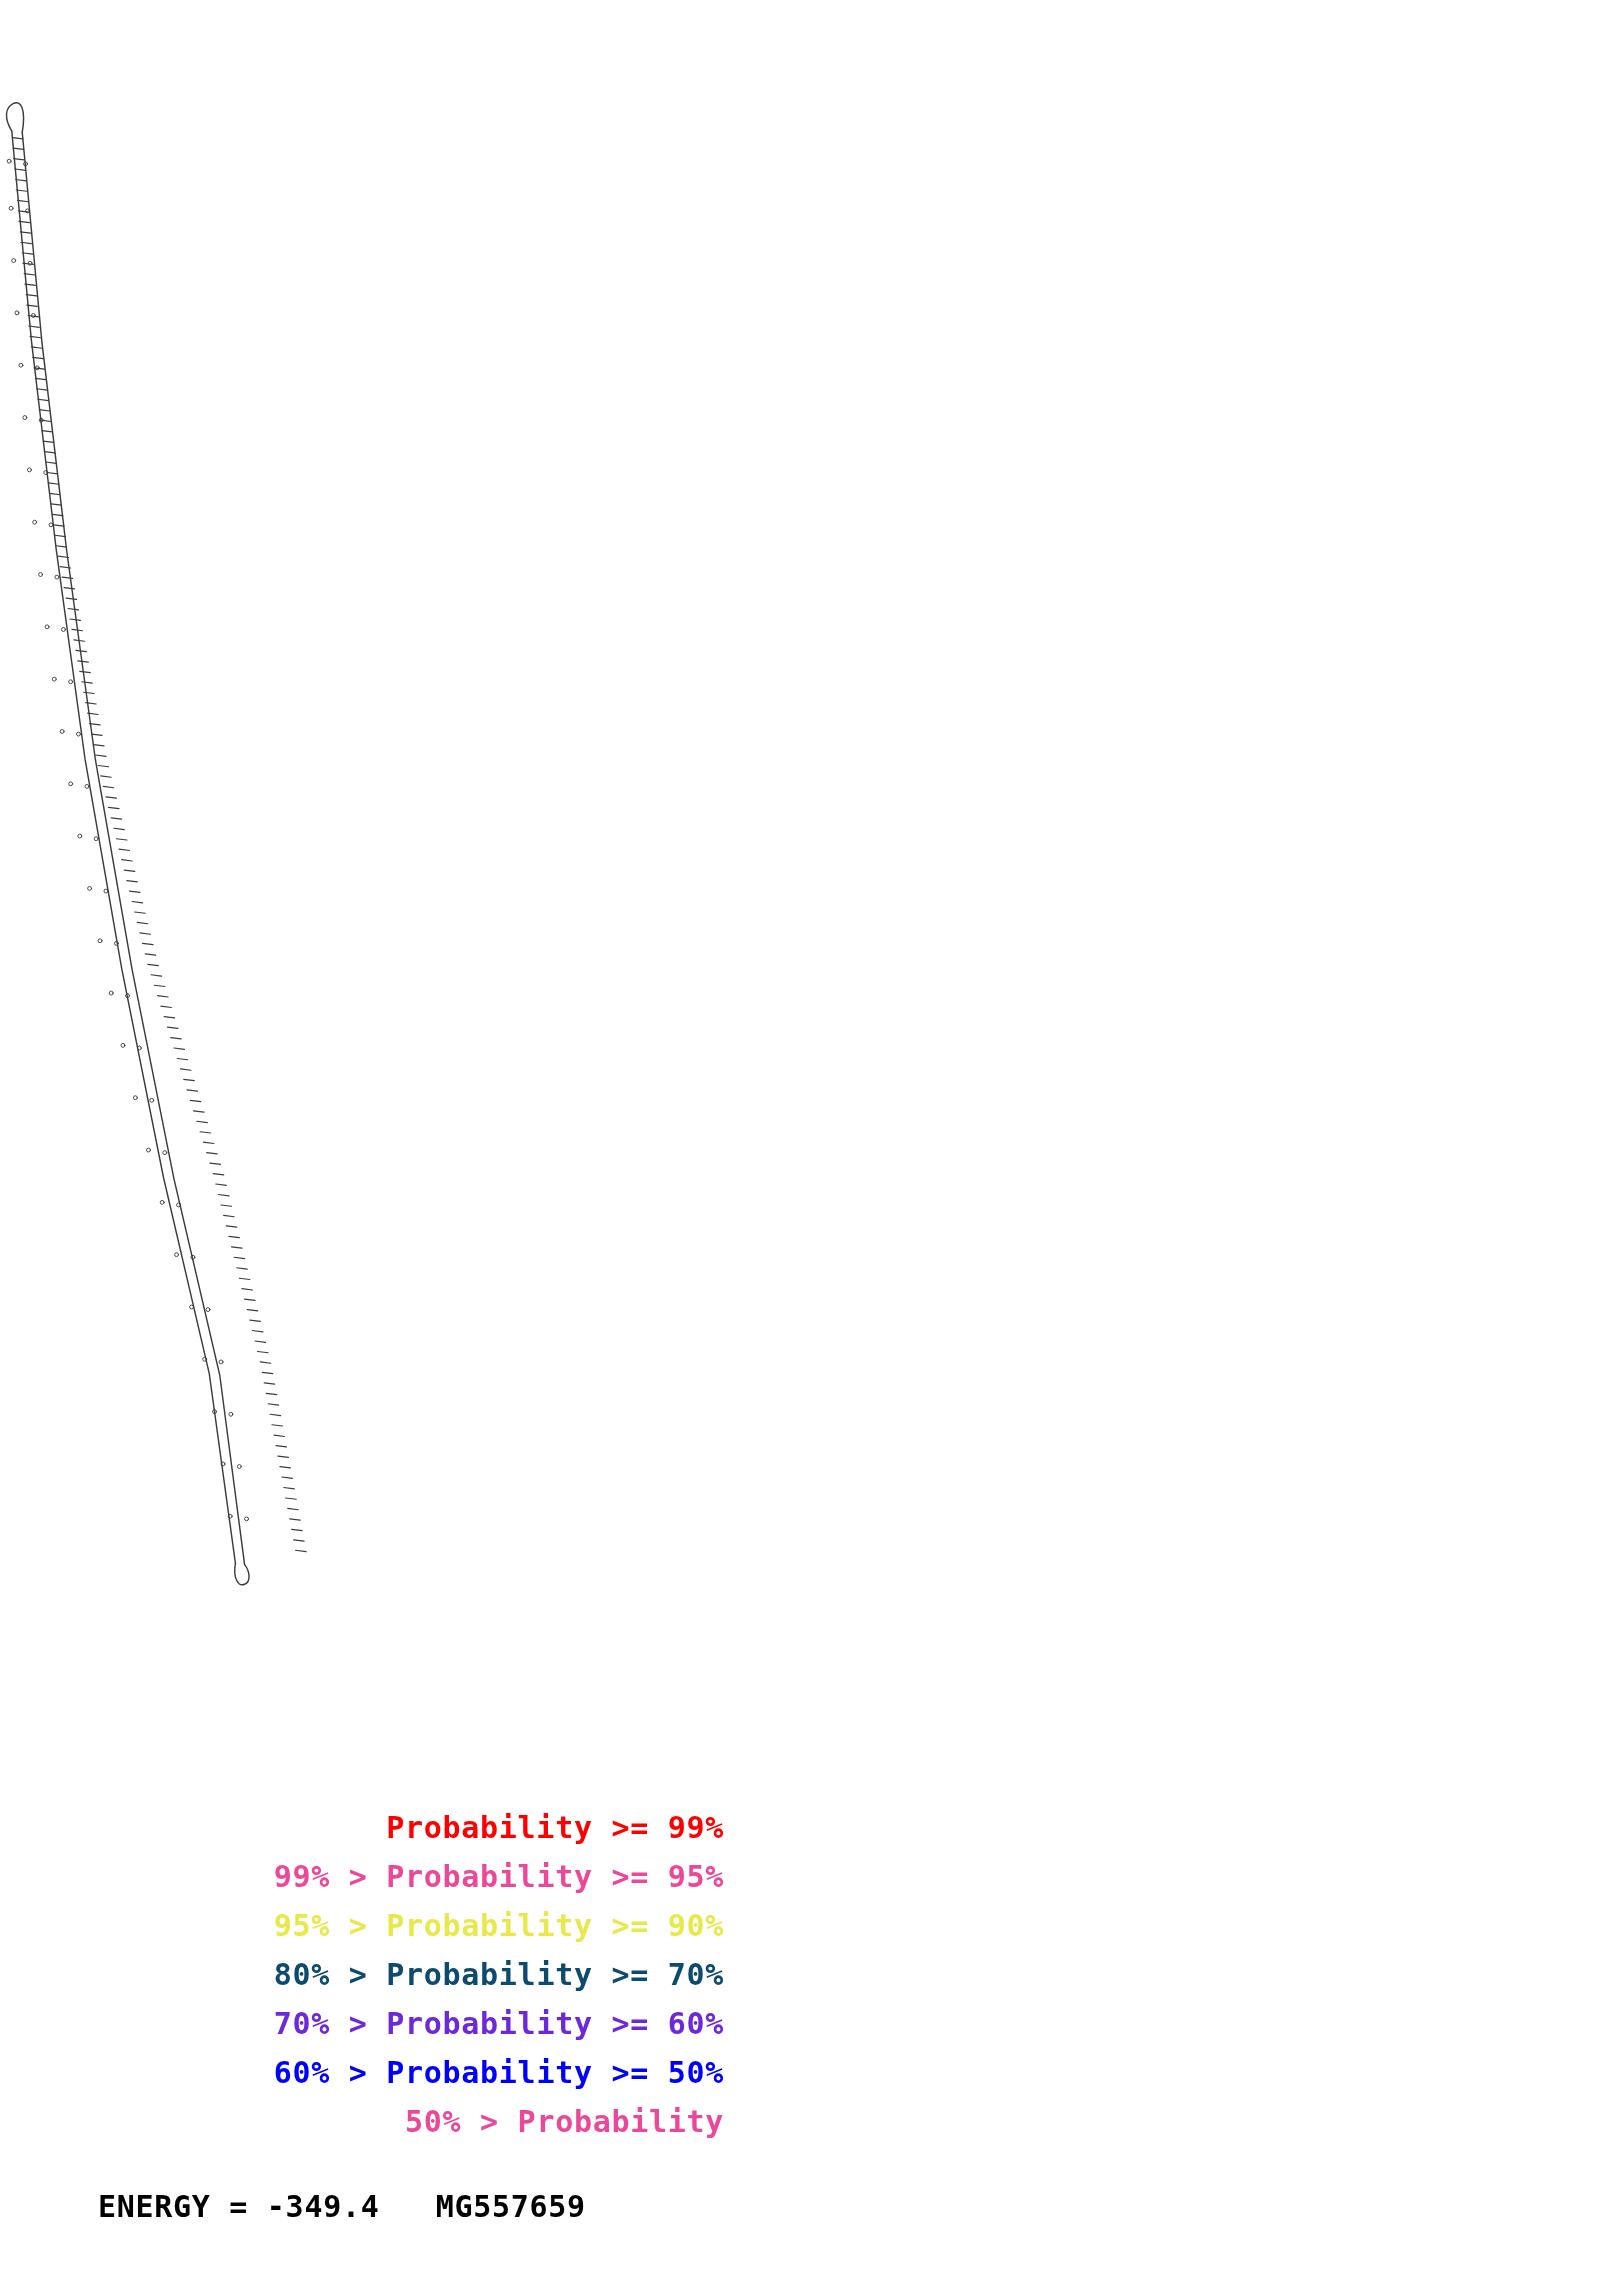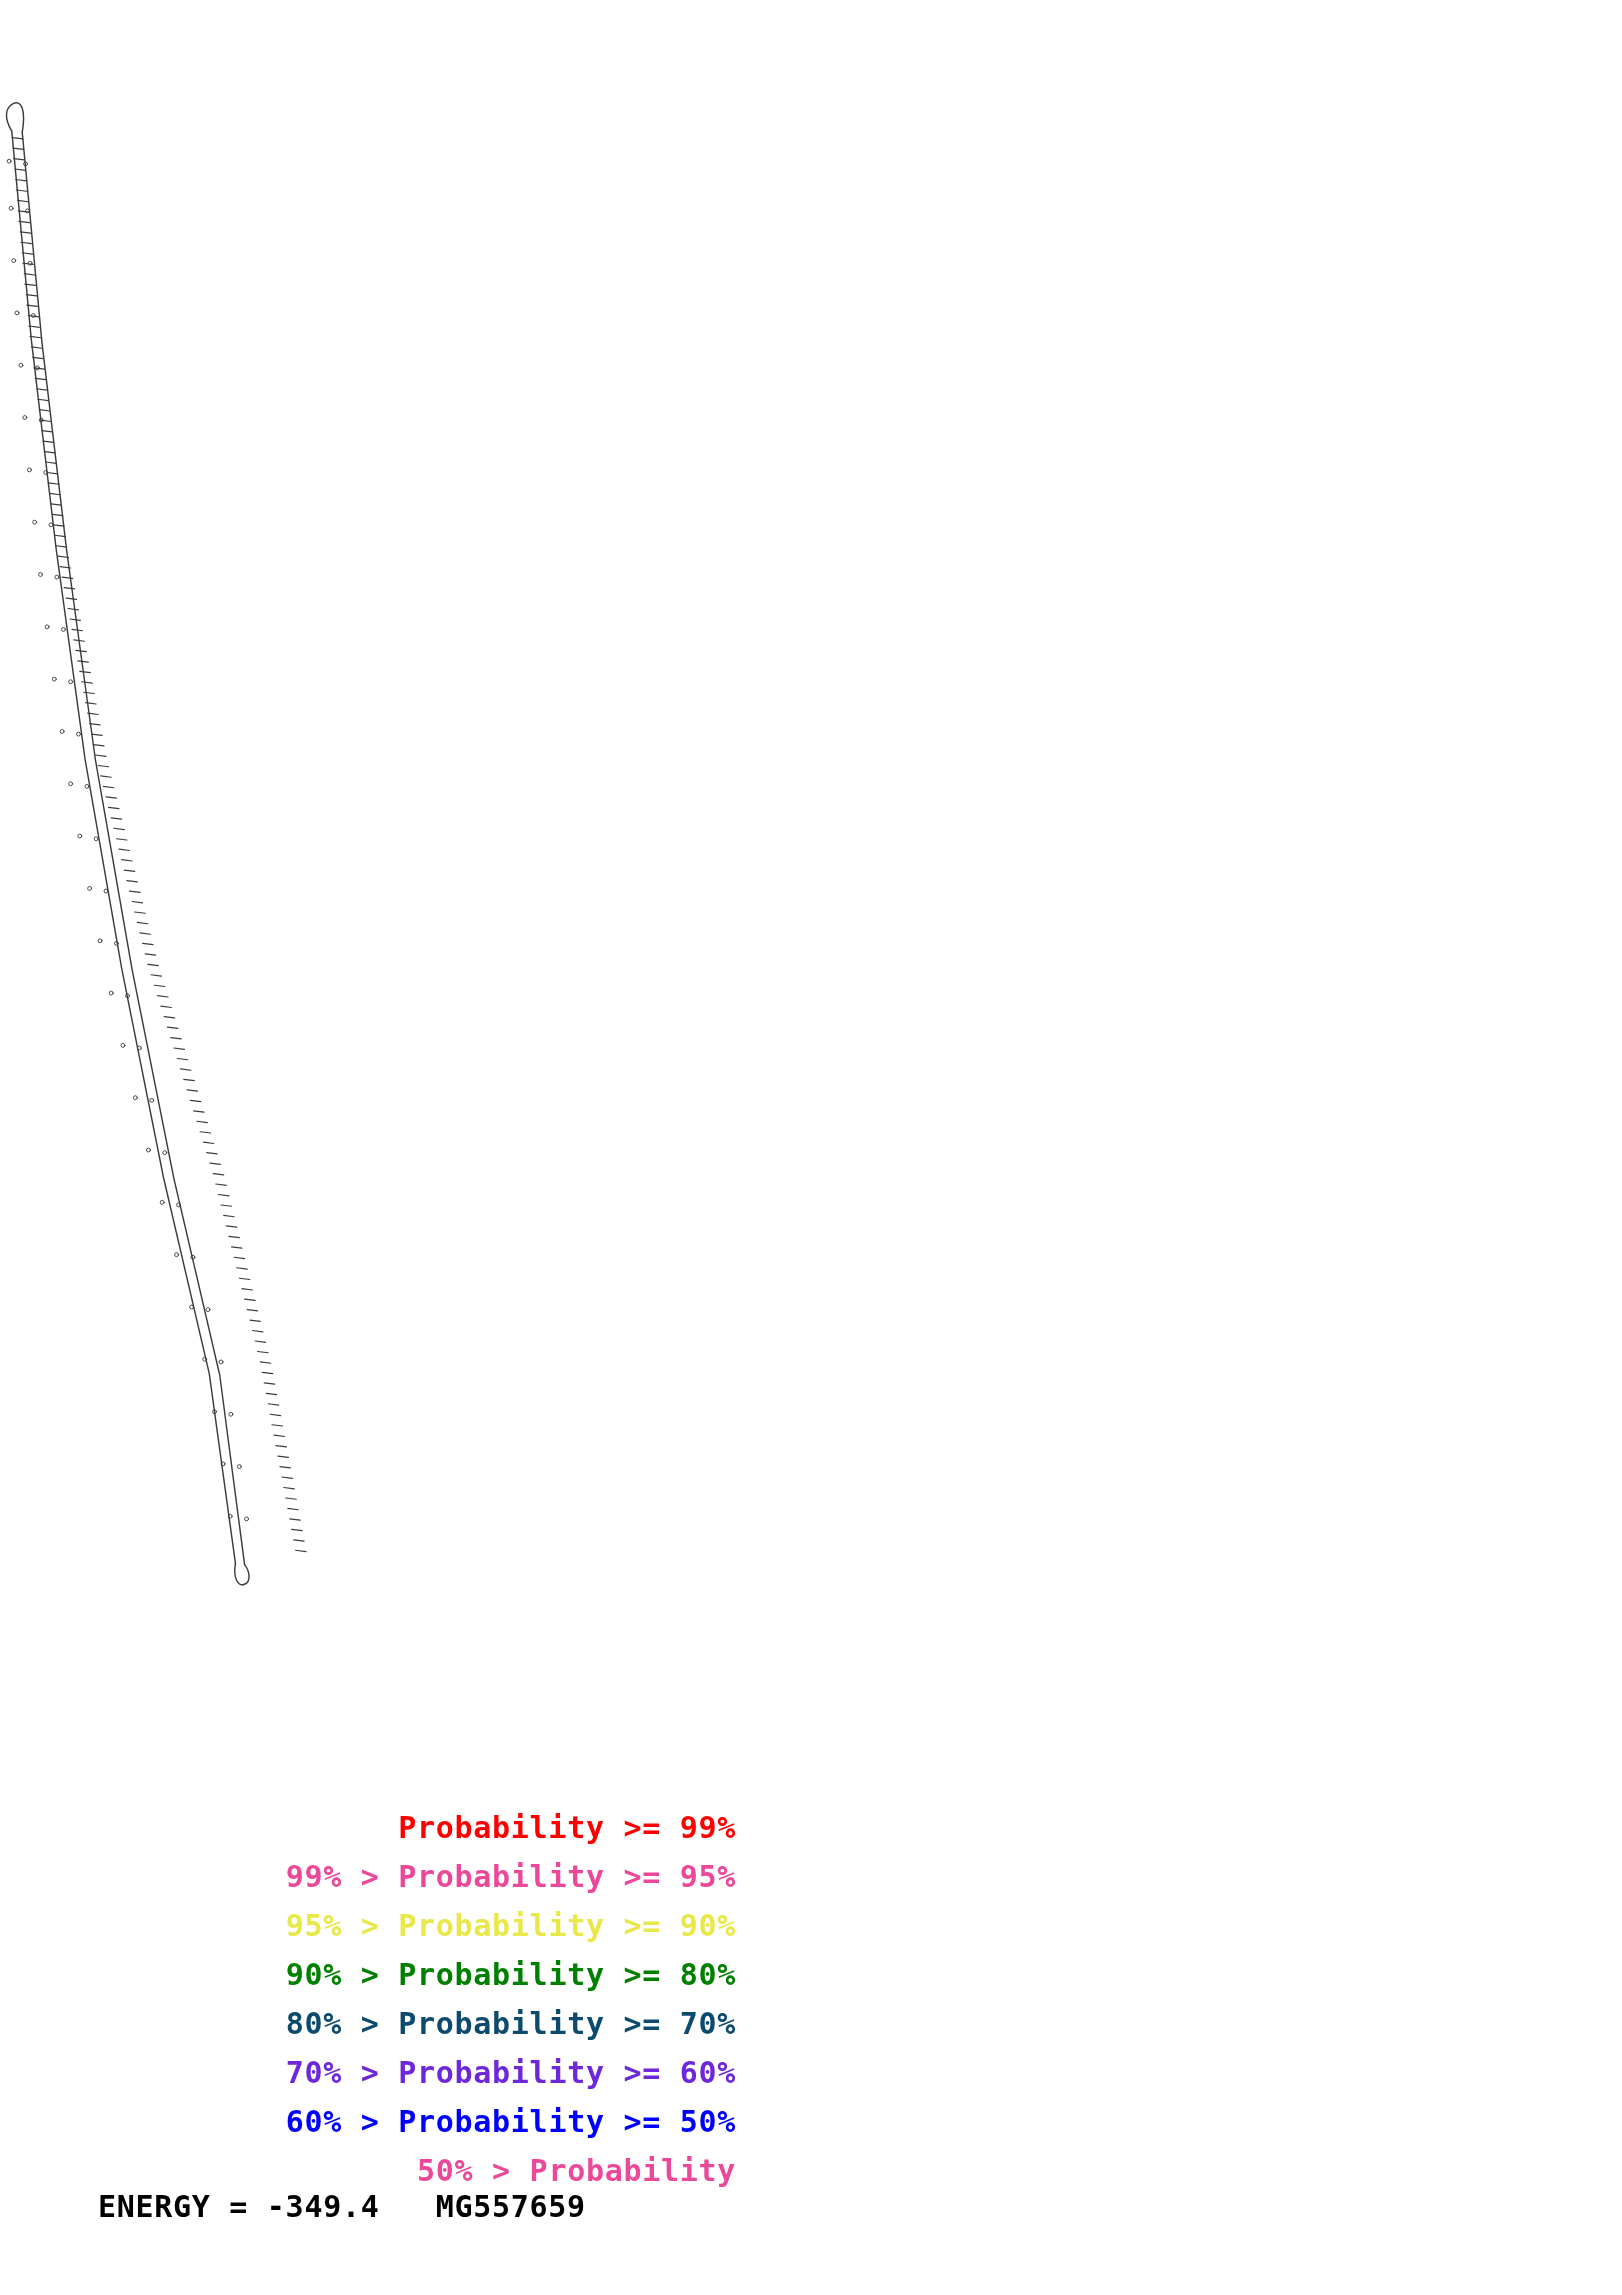--- a/index.html
+++ b/index.html
@@ -19,21 +19,21 @@
     left: 0;
     top: 0;
     width: 654px;
     height: 1701px;
   }
   #structure-svg {
     display: block;
   }
   #legend {
     position: absolute;
-    left: 108px;
+    left: 96px;
     top: 1803px;
     width: 753px;
   }
   .legend-row {
     height: 49px;
     line-height: 49px;
     font-family: "DejaVu Sans Mono", "Liberation Mono", monospace;
     font-size: 30px;
     font-weight: bold;
     letter-spacing: 0.7px;
@@ -263,21 +263,20 @@
           <circle cx="377" cy="2322" r="3"></circle>
       </g>
     </g>
   </svg>
 </div>
 
 <div id="legend">
   <div class="legend-row" style="color:#ff0000">Probability &gt;= 99%</div>
   <div class="legend-row" style="color:#ec4899">99% &gt; Probability &gt;= 95%</div>
   <div class="legend-row" style="color:#e8e84a">95% &gt; Probability &gt;= 90%</div>
-  <div class="legend-row" style="color:#008000">90% &gt; Probability &gt;= 80%</div>
   <div class="legend-row" style="color:#0c4a6e">80% &gt; Probability &gt;= 70%</div>
   <div class="legend-row" style="color:#6d28d9">70% &gt; Probability &gt;= 60%</div>
   <div class="legend-row" style="color:#0000ff">60% &gt; Probability &gt;= 50%</div>
   <div class="legend-row" style="color:#ec4899">50% &gt; Probability</div>
 </div>
 
 <div id="energy-line">ENERGY = -349.4   MG557659</div>
 
 
 </body></html>

